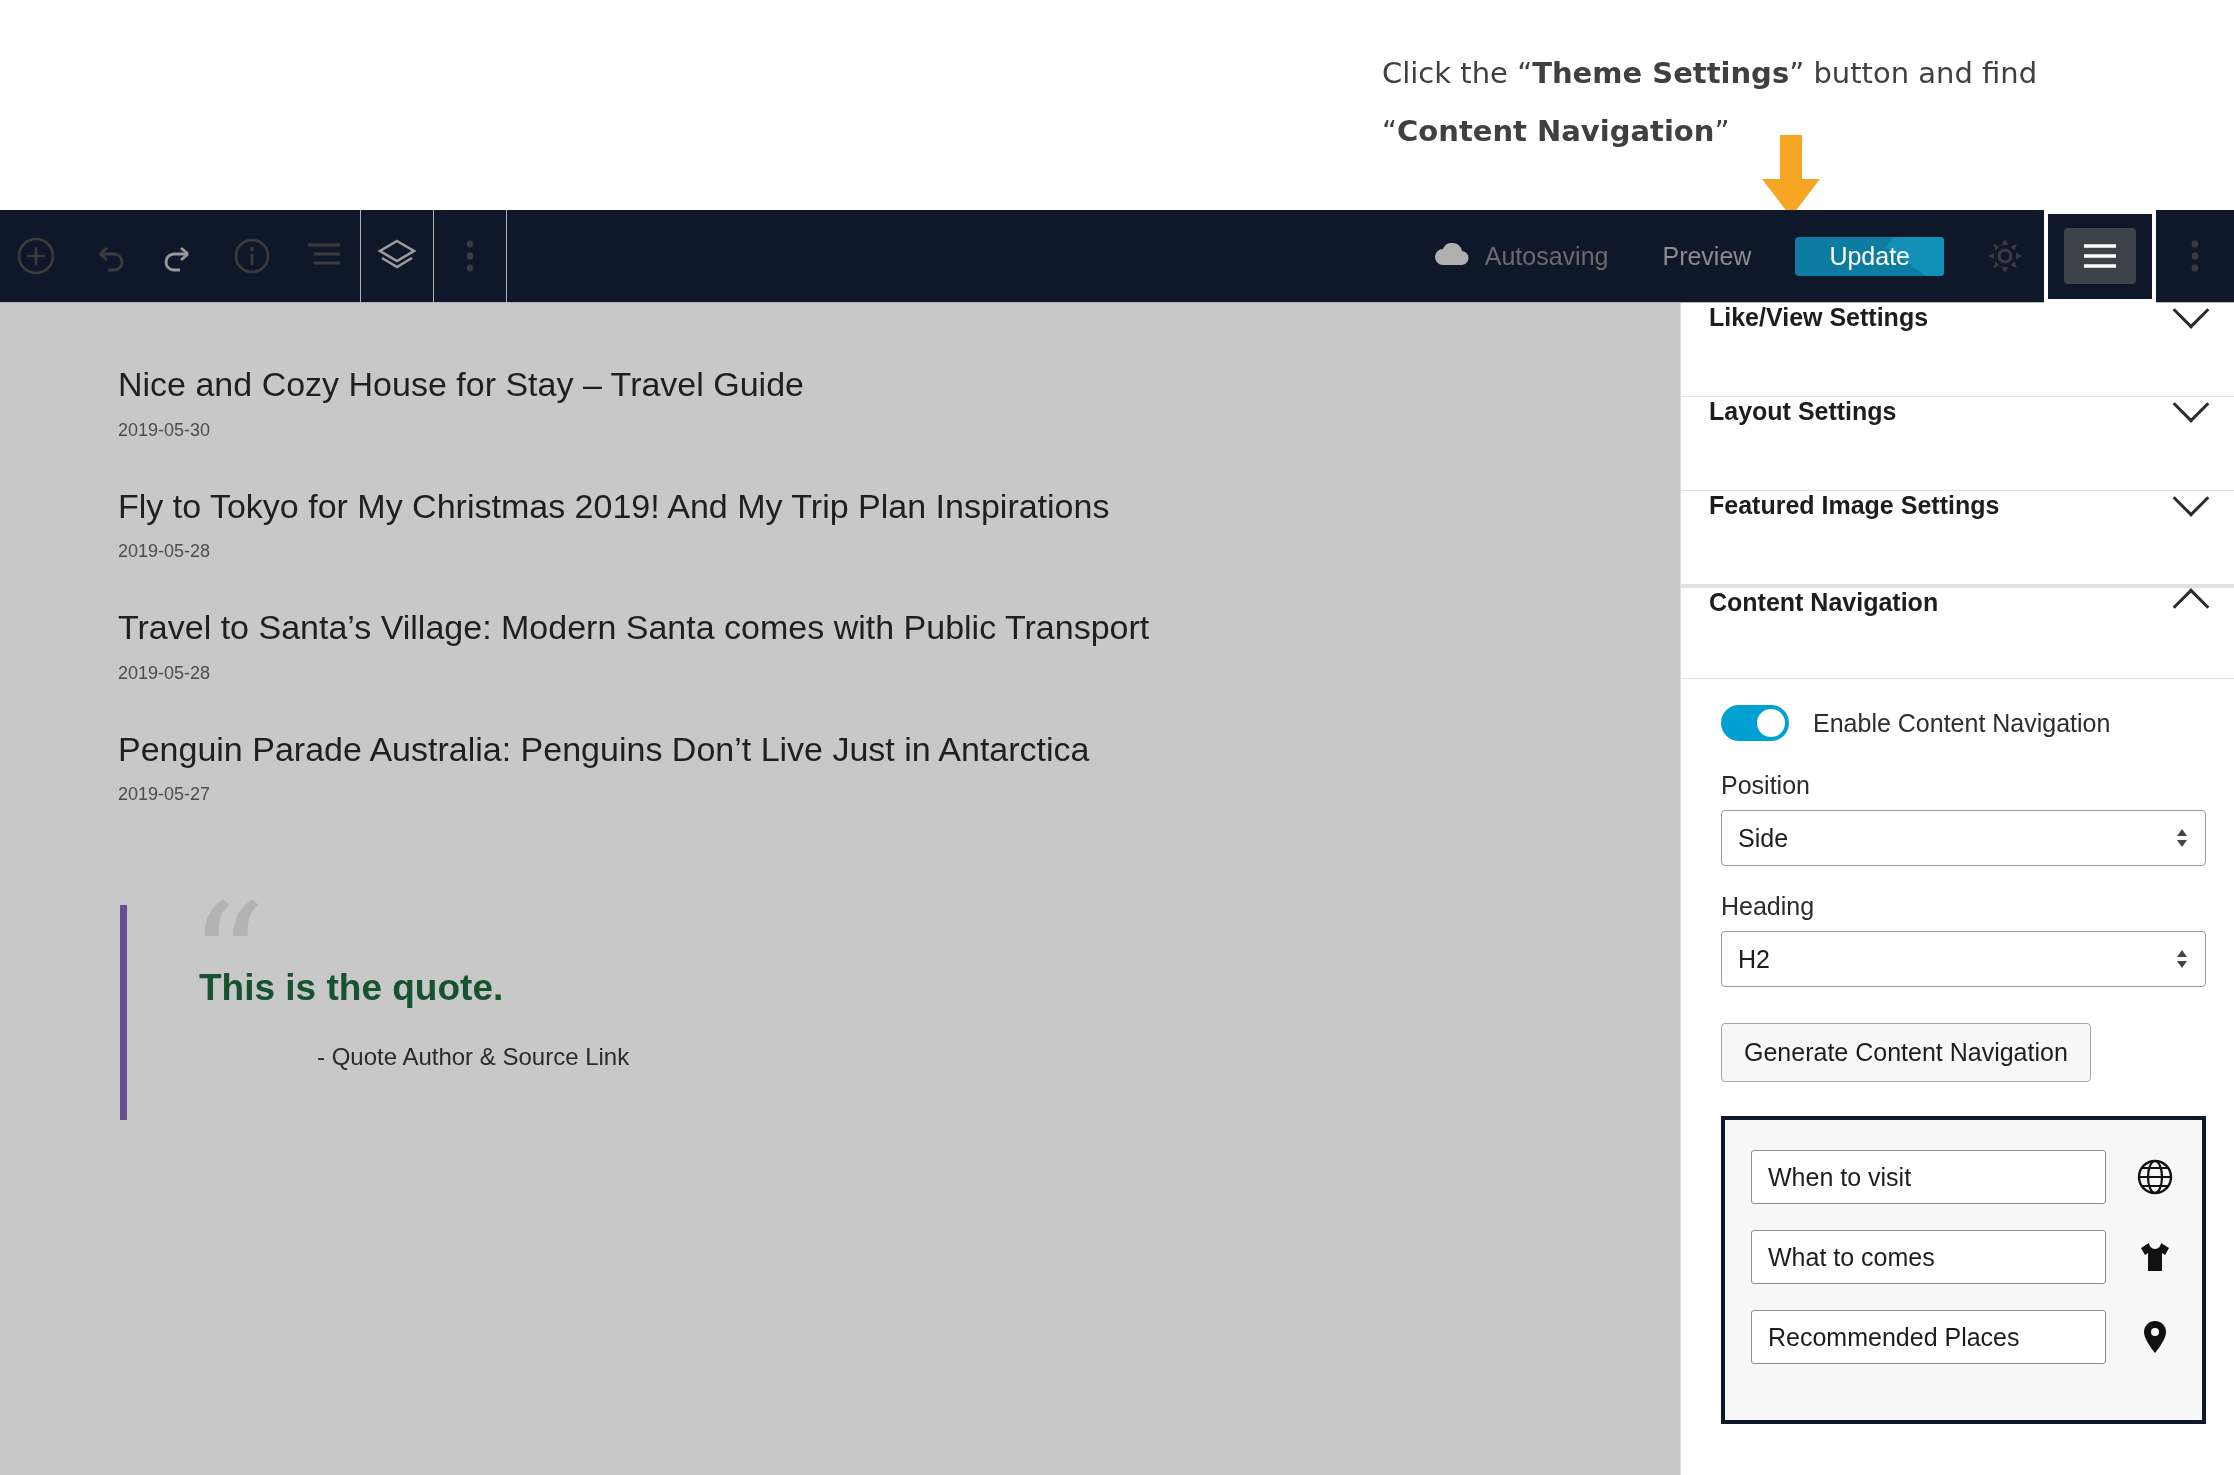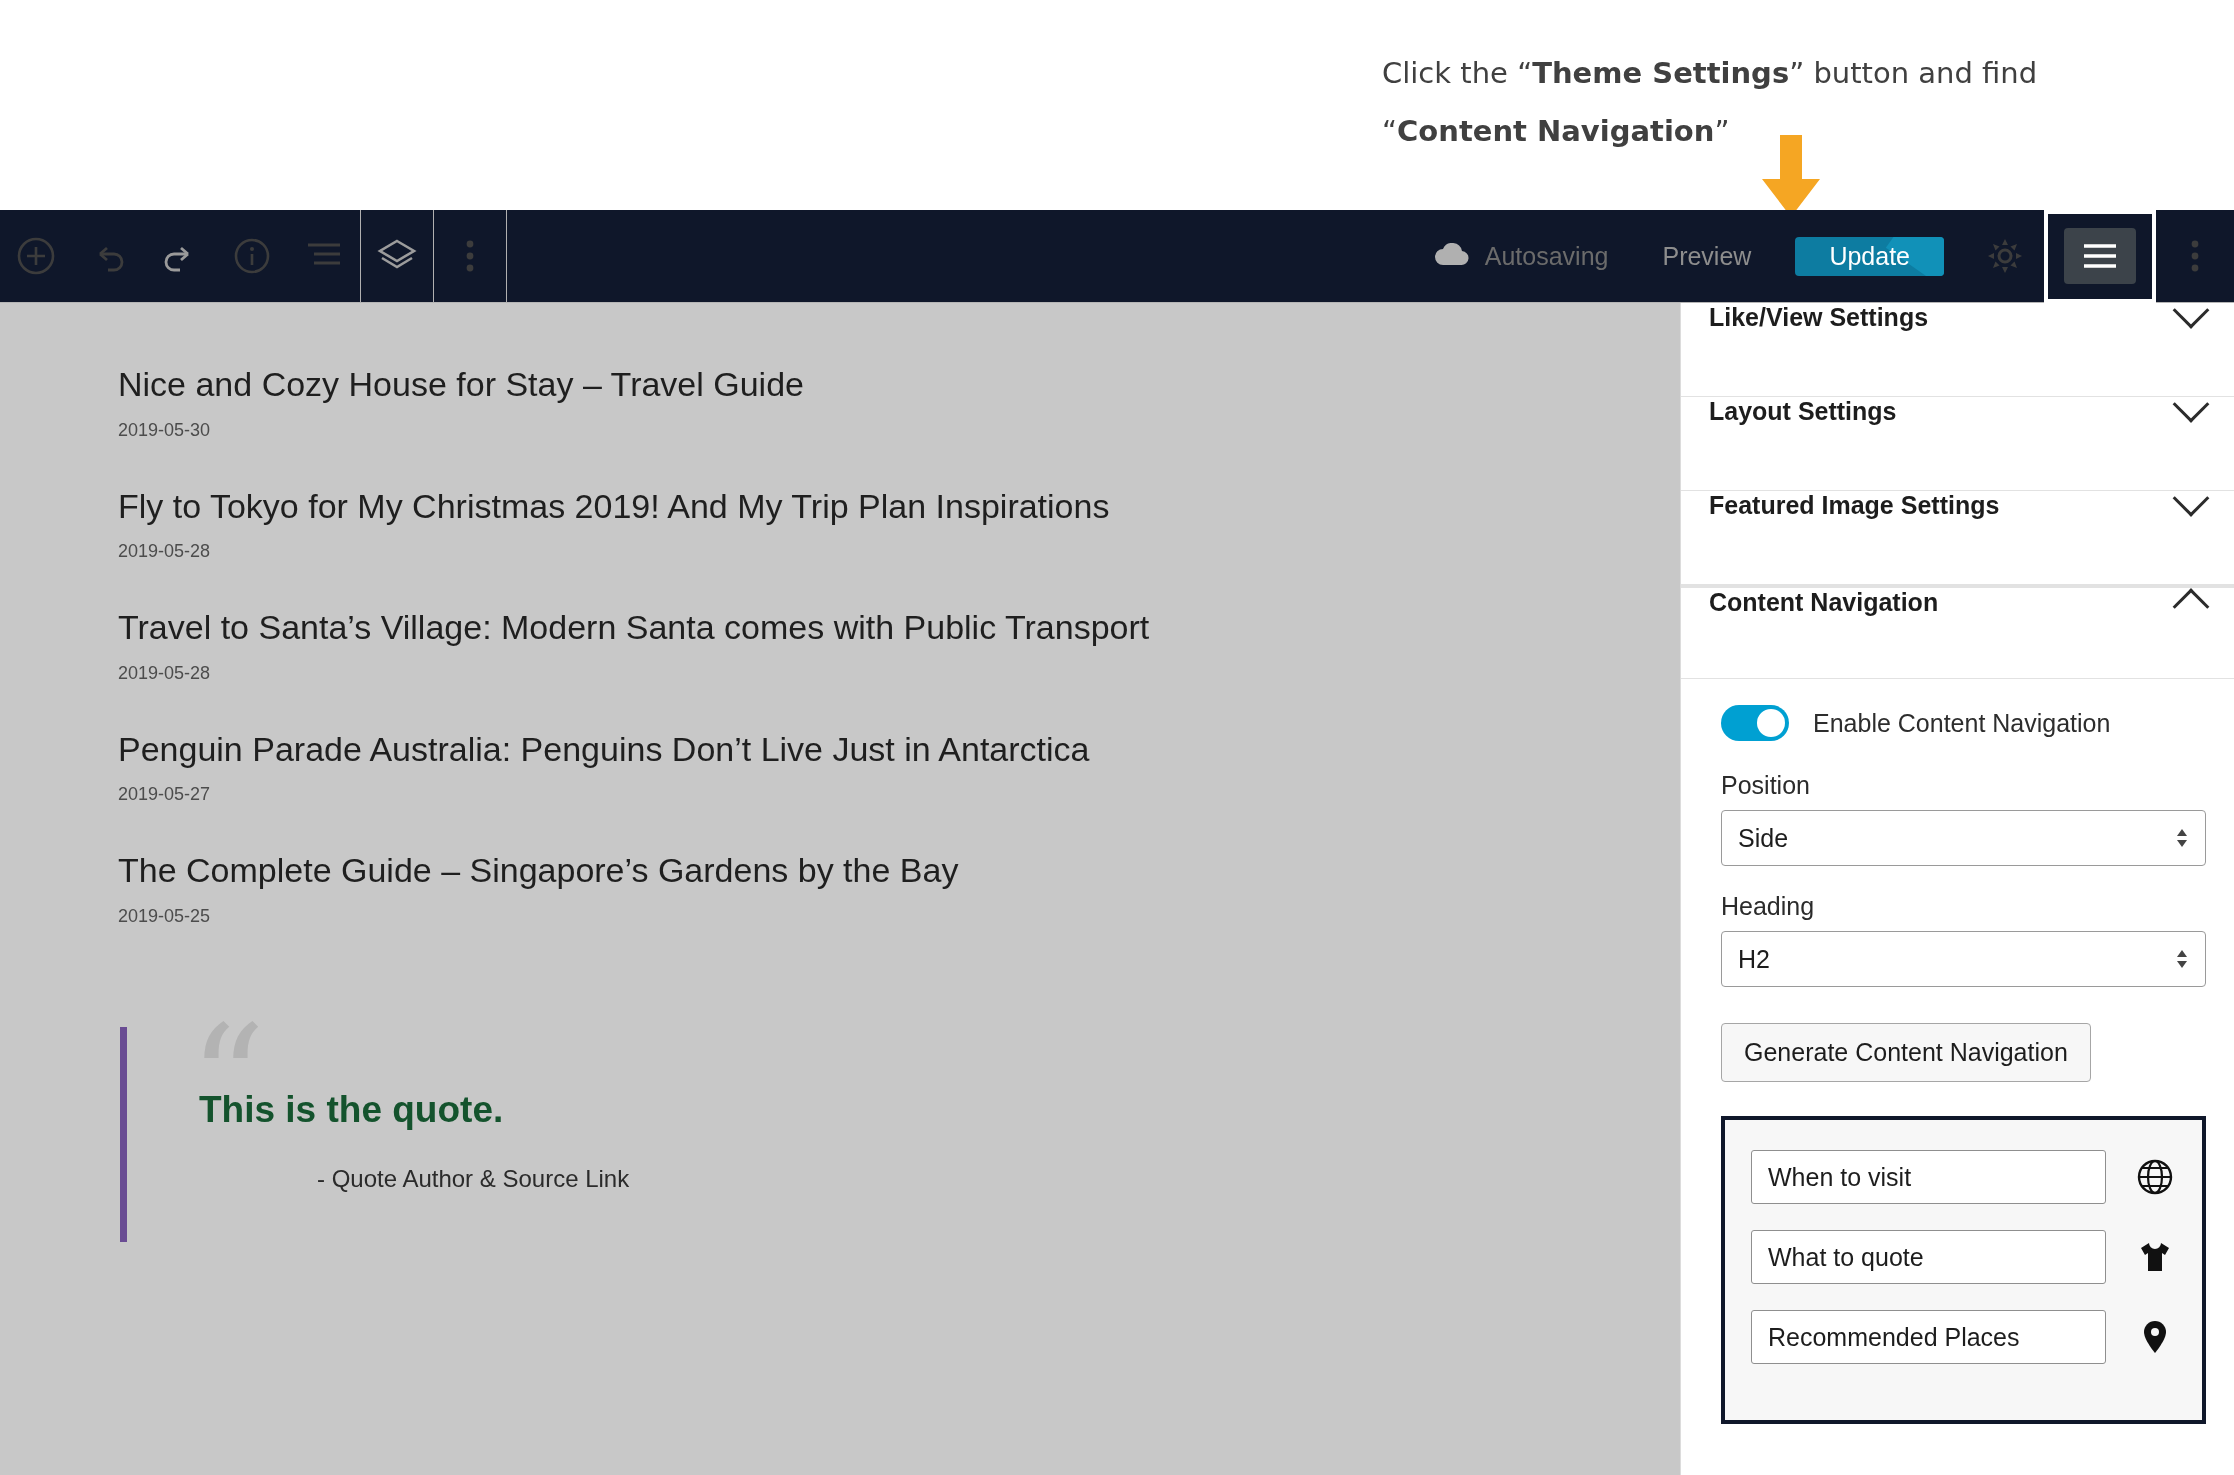--- a/index.html
+++ b/index.html
@@ -408,24 +408,20 @@
       <div class="post-title">Fly to Tokyo for My Christmas 2019! And My Trip Plan Inspirations</div>
       <div class="post-date">2019-05-28</div>
     </div>
     <div class="post-item">
       <div class="post-title">Travel to Santa’s Village: Modern Santa comes with Public Transport</div>
       <div class="post-date">2019-05-28</div>
     </div>
     <div class="post-item">
       <div class="post-title">Penguin Parade Australia: Penguins Don’t Live Just in Antarctica</div>
       <div class="post-date">2019-05-27</div>
-    </div>
-    <div class="post-item">
-      <div class="post-title">The Complete Guide – Singapore’s Gardens by the Bay</div>
-      <div class="post-date">2019-05-25</div>
     </div>
 
     <div class="quote-block">
       <div class="quote-mark">“</div>
       <div class="quote-text">This is the quote.</div>
       <div class="quote-author">- Quote Author &amp; Source Link</div>
     </div>
   </div>
 
   <div class="sidebar">
@@ -486,21 +482,21 @@
           <div class="nav-input">When to visit</div>
           <div class="nav-icon">
             <svg width="38" height="38" viewBox="0 0 38 38">
                 <circle cx="19" cy="19" r="16" fill="none" stroke="#111" stroke-width="2.4"></circle>
                 <ellipse cx="19" cy="19" rx="7" ry="16" fill="none" stroke="#111" stroke-width="2.2"></ellipse>
                 <path d="M3 19 h32 M6 10 h26 M6 28 h26" stroke="#111" stroke-width="2"></path>
               </svg>
           </div>
         </div>
         <div class="nav-item">
-          <div class="nav-input">What to quote</div>
+          <div class="nav-input">What to comes</div>
           <div class="nav-icon">
             <svg width="38" height="38" viewBox="0 0 38 38">
                 <path d="M13 5 L5 10 L9 17 L12 15 V33 H26 V15 L29 17 L33 10 L25 5 a6 6 0 0 1 -12 0 z" fill="#111"></path>
               </svg>
           </div>
         </div>
         <div class="nav-item">
           <div class="nav-input">Recommended Places</div>
           <div class="nav-icon">
             <svg width="38" height="38" viewBox="0 0 38 38">

